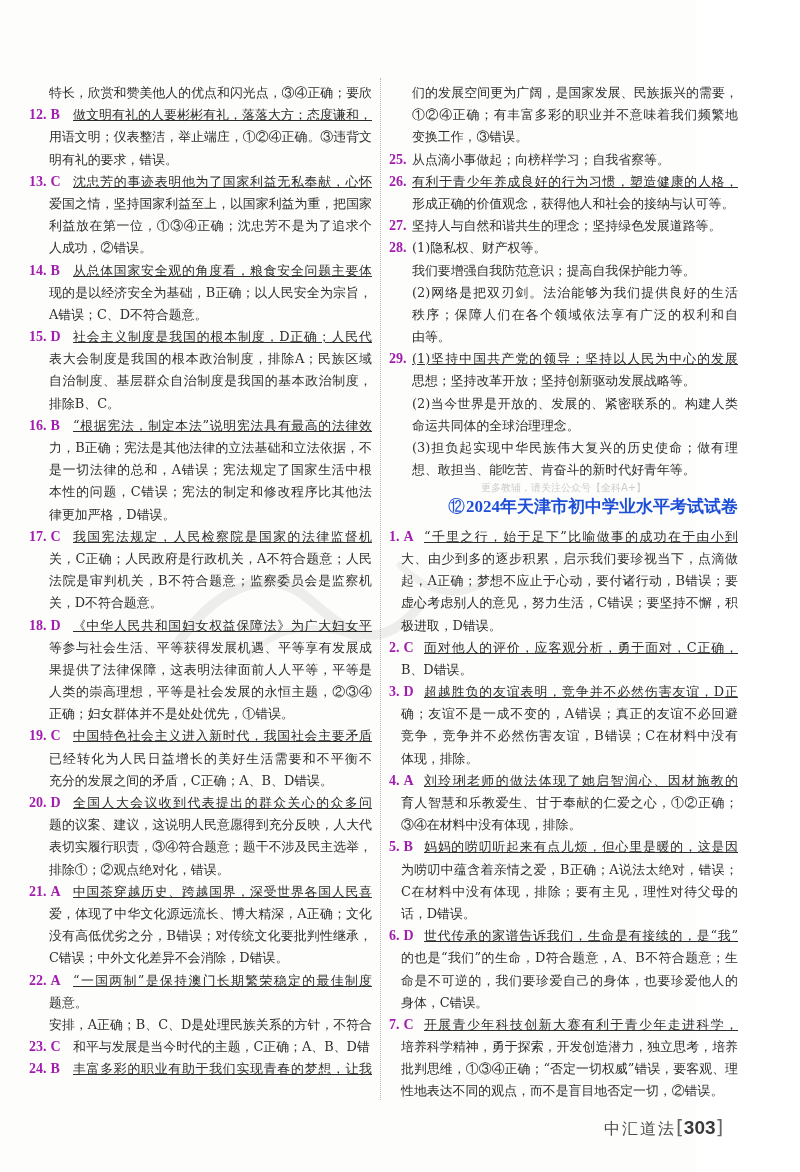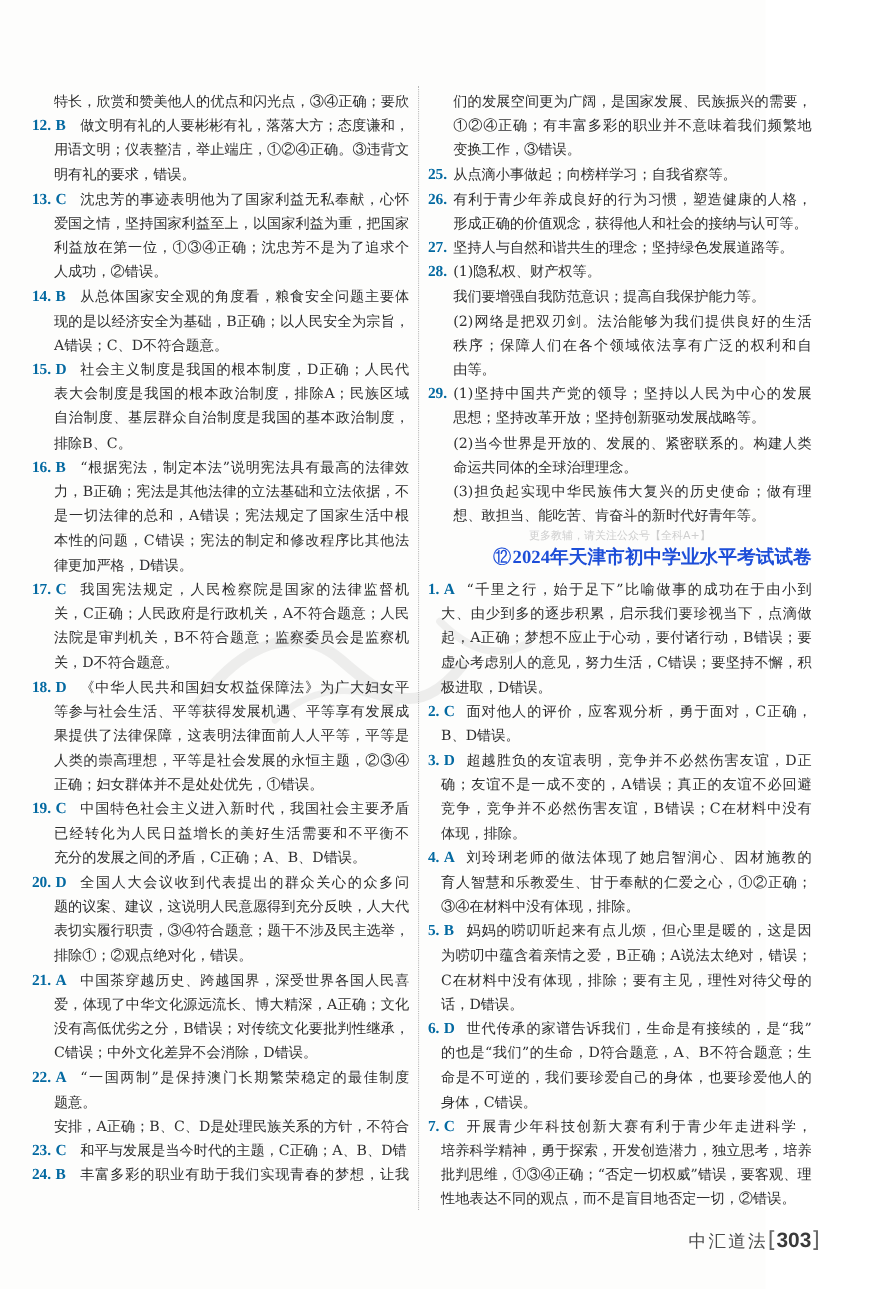--- a/index.html
+++ b/index.html
@@ -6,34 +6,34 @@
   body{width:800px;height:1172px;position:relative;overflow:hidden;
        font-family:"DejaVu Serif","Liberation Serif",serif;color:#2e2e2e;}
   .page{position:absolute;left:0;top:0;width:696px;height:1172px;background:#fdfdfc;}
   .col{position:absolute;top:82px;}
   .L{left:29px;width:343px;}
   .R{left:389px;width:349px;}
   .ln{height:22.2px;line-height:22.2px;overflow:hidden;font-size:12.9px;color:#2e2e2e;}
   .f{text-align:justify;text-align-last:justify;}
   .hd{display:flex;}
   .hd .tx{flex:1;min-width:0;display:block;}
-  .f .tx{text-align:justify;text-align-last:justify;}
-  .lab{flex:none;color:#0369a1;font-family:"Liberation Serif",serif;font-weight:bold;font-size:14px;white-space:nowrap;}
+  .f .tx{text-align:justify;text-align-last:justify;text-decoration:underline;}
+  .lab{flex:none;color:#a21caf;font-family:"Liberation Serif",serif;font-weight:bold;font-size:14px;white-space:nowrap;}
   .ans{margin-left:4px;}
   .L .c{padding-left:20px;}
   .L .lab{width:44px;}
   .RU .c{padding-left:23px;}
   .RU .lab{width:23px;}
   .RL .c{padding-left:12px;}
   .RL .lab{width:35px;}
   .wm{height:14px;line-height:14px;text-align:center;font-family:"DejaVu Sans",sans-serif;font-size:10px;color:#cdcdcd;overflow:hidden;}
   .sec{height:30.4px;line-height:24px;text-align:right;font-family:Liberation Serif, serif;font-weight:bold;font-size:17px;color:#1d4ed8;white-space:nowrap;overflow:hidden;}
   .sec .circ{font-weight:normal;margin-right:1px;}
   .divider{position:absolute;left:380px;top:78px;height:1022px;border-left:1px dotted #b9b9b9;}
-  .footer{position:absolute;left:626px;top:1113px;height:28px;line-height:28px;white-space:nowrap;}
+  .footer{position:absolute;left:604px;top:1113px;height:28px;line-height:28px;white-space:nowrap;}
   .footer .bt{font-family:"DejaVu Sans",sans-serif;font-size:16px;color:#4a4a4a;letter-spacing:2px;}
   .footer .br{font-family:"DejaVu Sans",sans-serif;font-size:20px;color:#666;font-weight:normal;}
   .footer .pn{font-family:"Liberation Sans",sans-serif;font-size:19px;font-weight:bold;color:#3a3a3a;}
   .brush{position:absolute;left:160px;top:545px;width:330px;height:130px;opacity:0.13;pointer-events:none;}
 </style>
 </head>
 <body>
 
 <div class="page">
 

